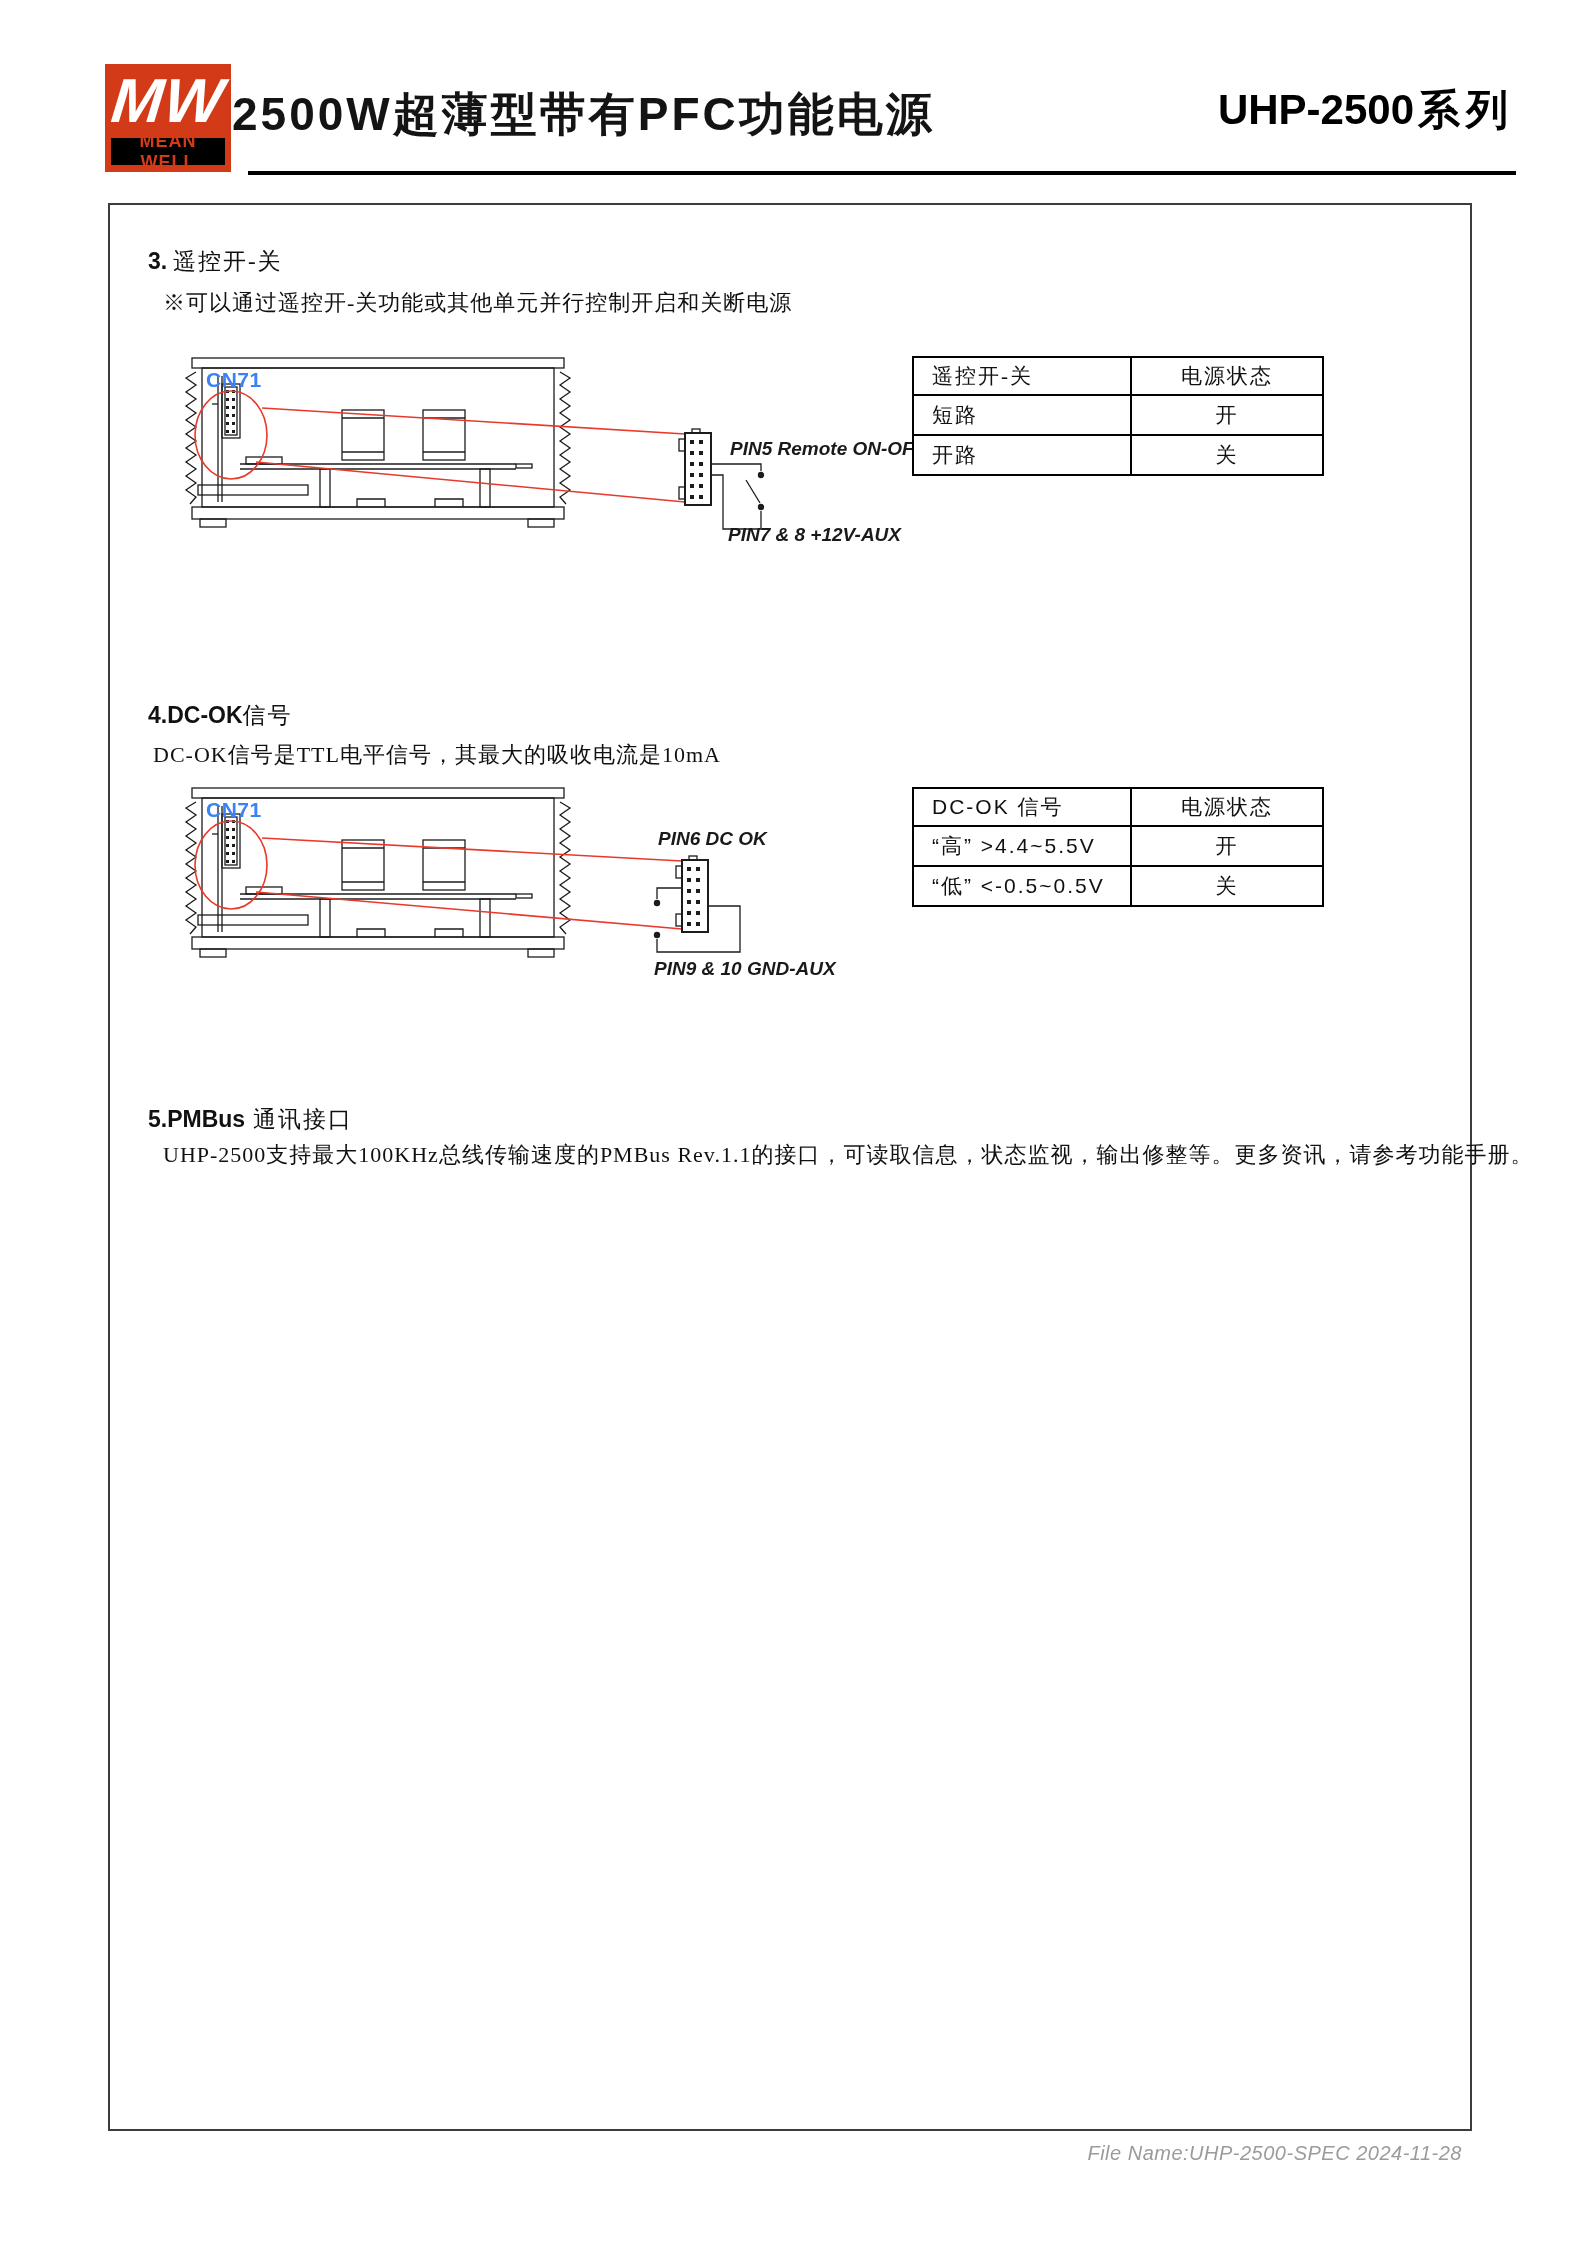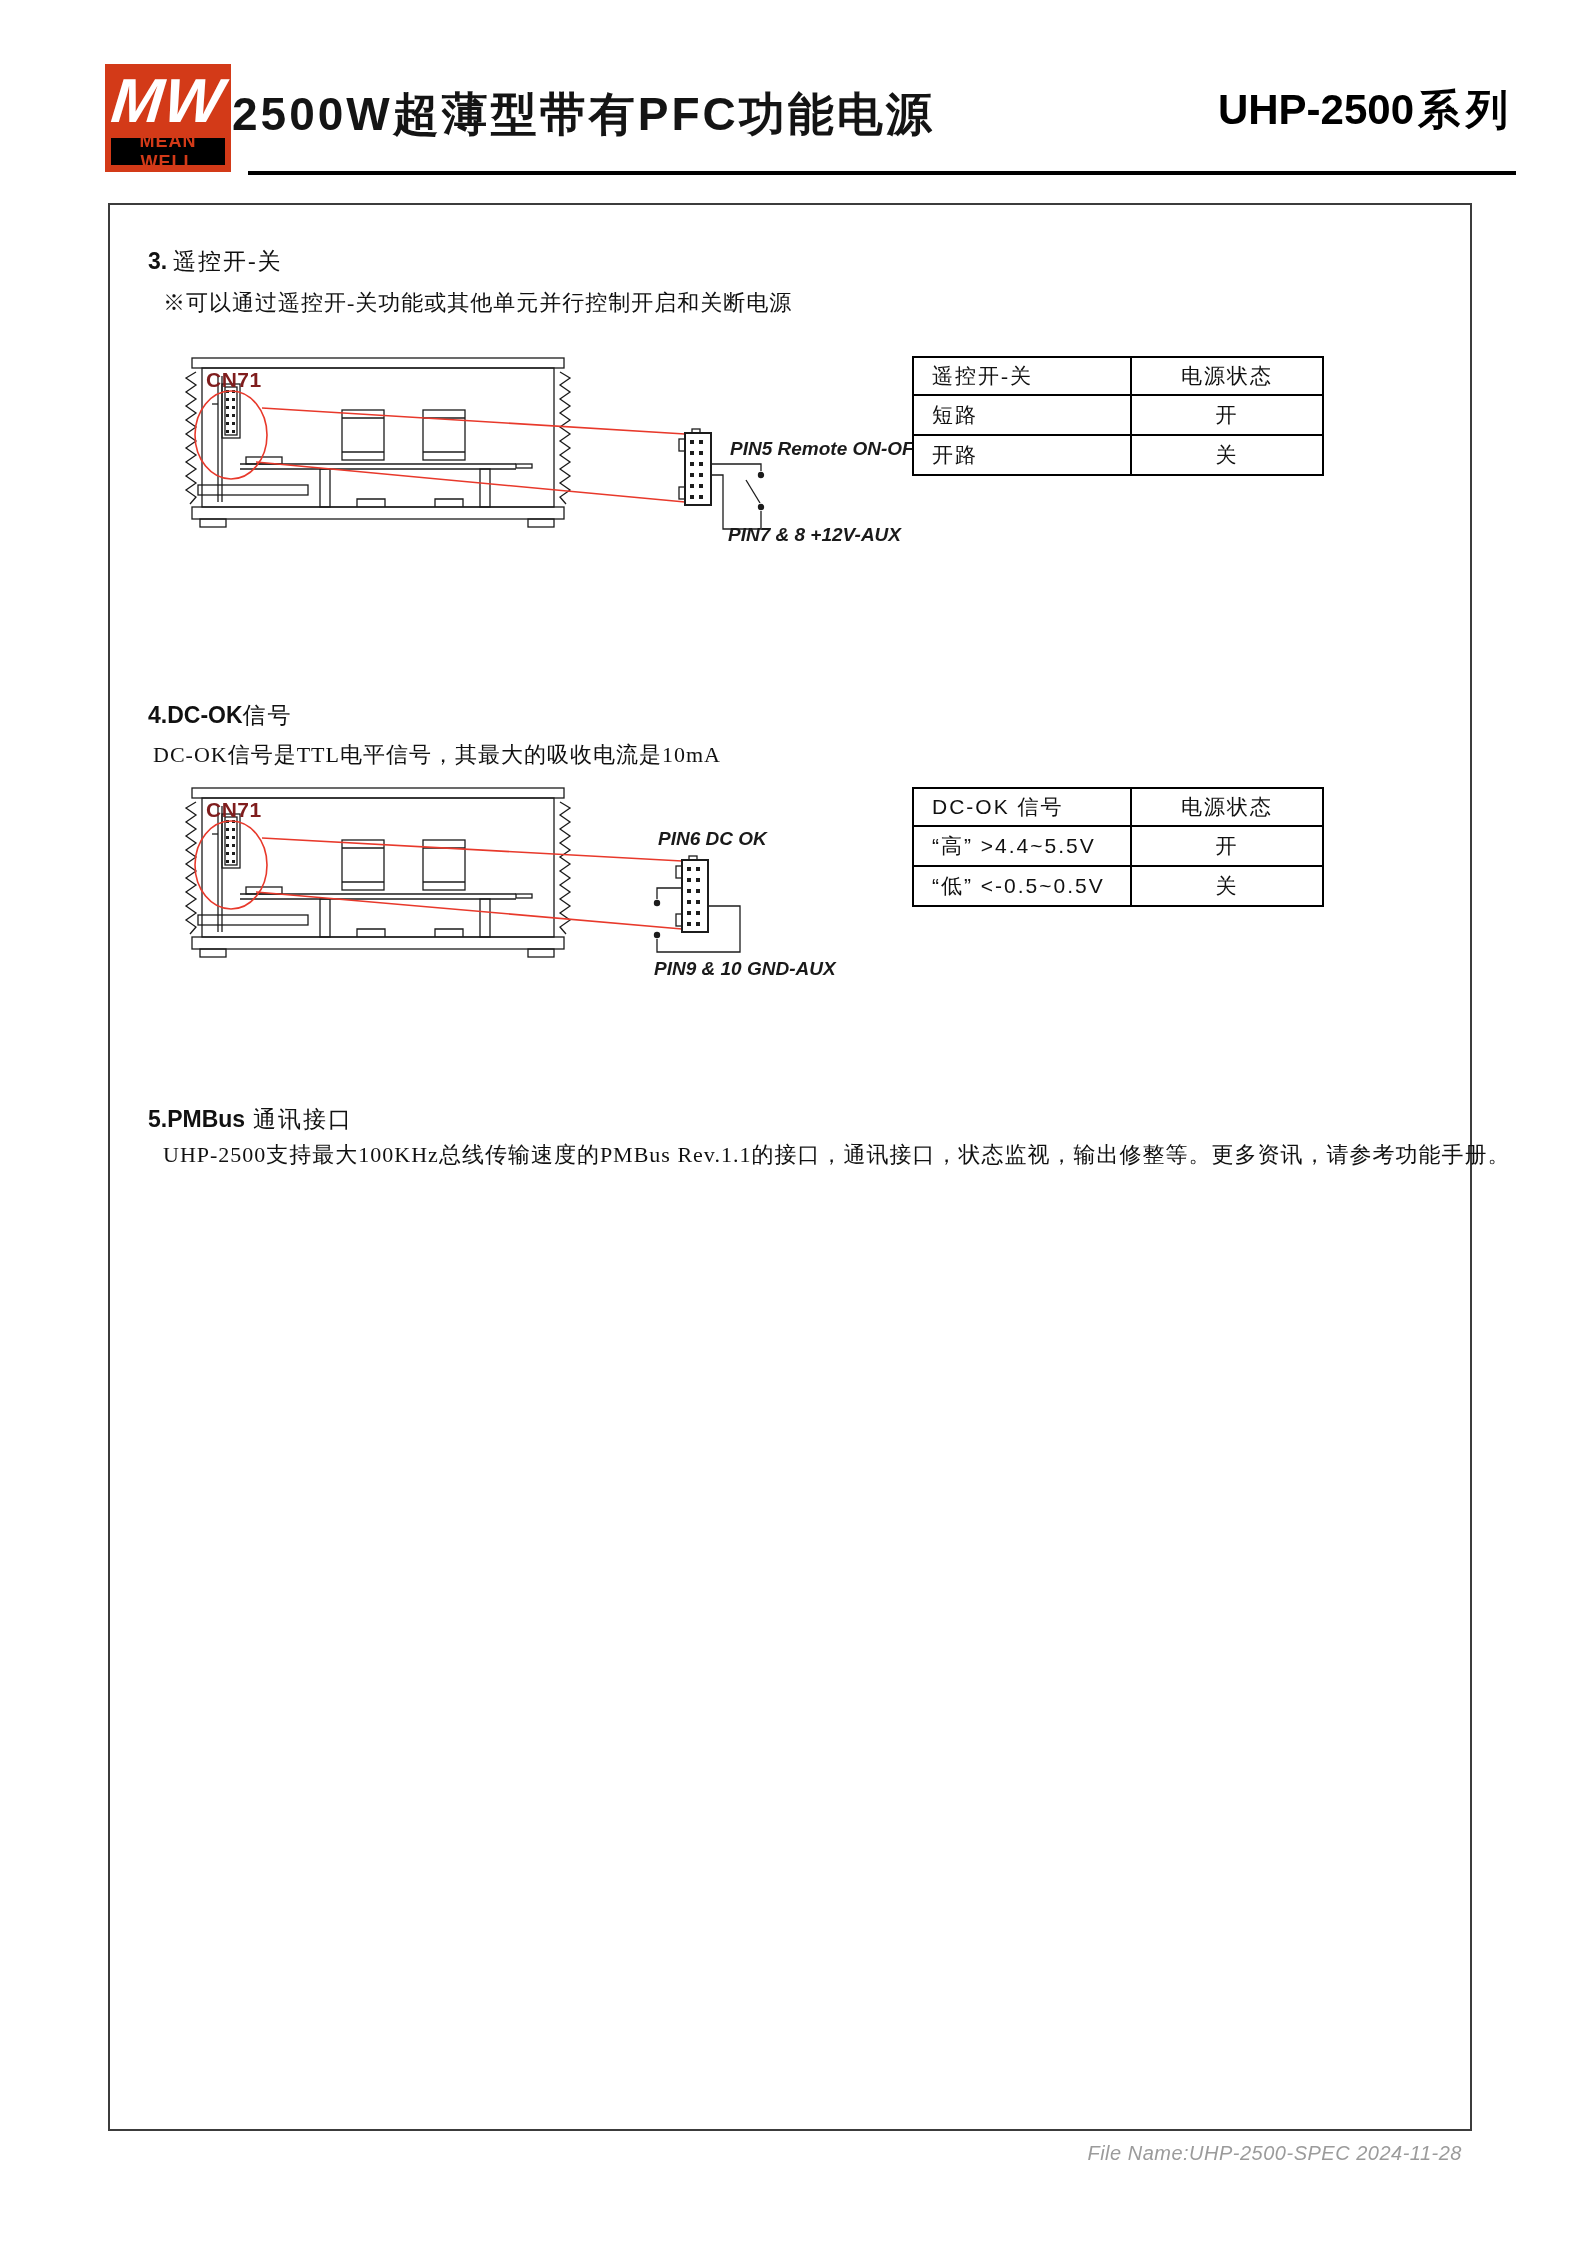--- a/index.html
+++ b/index.html
@@ -49,21 +49,21 @@
   .sec-heading .num {
     font-family:"Liberation Sans","DejaVu Sans",sans-serif; font-weight:bold;
   }
   .sec-heading .cjk { letter-spacing:2px; }
   .sec-body { position:absolute; font-size:22px; color:#111; letter-spacing:1px; white-space:nowrap; }
 
   
   .diagram { position:absolute; width:760px; height:235px; }
   .diagram svg { position:absolute; left:0; top:0; }
   .cn71-label {
-    position:absolute; left:26px; top:16px; color:#7f1d1d;
+    position:absolute; left:26px; top:16px; color:#3b82f6;
     font-family:"Liberation Sans","DejaVu Sans",sans-serif;
     font-weight:bold; font-size:21px; letter-spacing:0.5px;
   }
   .pin-label {
     position:absolute; font-family:"Liberation Sans","DejaVu Sans",sans-serif;
     font-weight:bold; font-style:italic; font-size:19px; color:#1a1a1a; white-space:nowrap;
   }
 
   
   .sig-table {
@@ -312,17 +312,17 @@
     <tr>
       <td class="c1 latin">“低” &lt;-0.5~0.5V</td>
       <td class="c2">关</td>
     </tr>
   </tbody>
     </table>
 
   <div class="sec-heading" style="left:148px;top:1104px;">
     <span class="num">5.</span><span class="num">PMBus</span><span class="cjk"> 通讯接口</span>
   </div>
-  <div class="sec-body" style="left:163px;top:1140px;">UHP-2500支持最大100KHz总线传输速度的PMBus Rev.1.1的接口，通讯接口，状态监视，输出修整等。更多资讯，请参考功能手册。</div>
+  <div class="sec-body" style="left:163px;top:1140px;">UHP-2500支持最大100KHz总线传输速度的PMBus Rev.1.1的接口，可读取信息，状态监视，输出修整等。更多资讯，请参考功能手册。</div>
 
   <div class="footer-note">File Name:UHP-2500-SPEC 2024-11-28</div>
 
 </div>
 
 </body></html>

